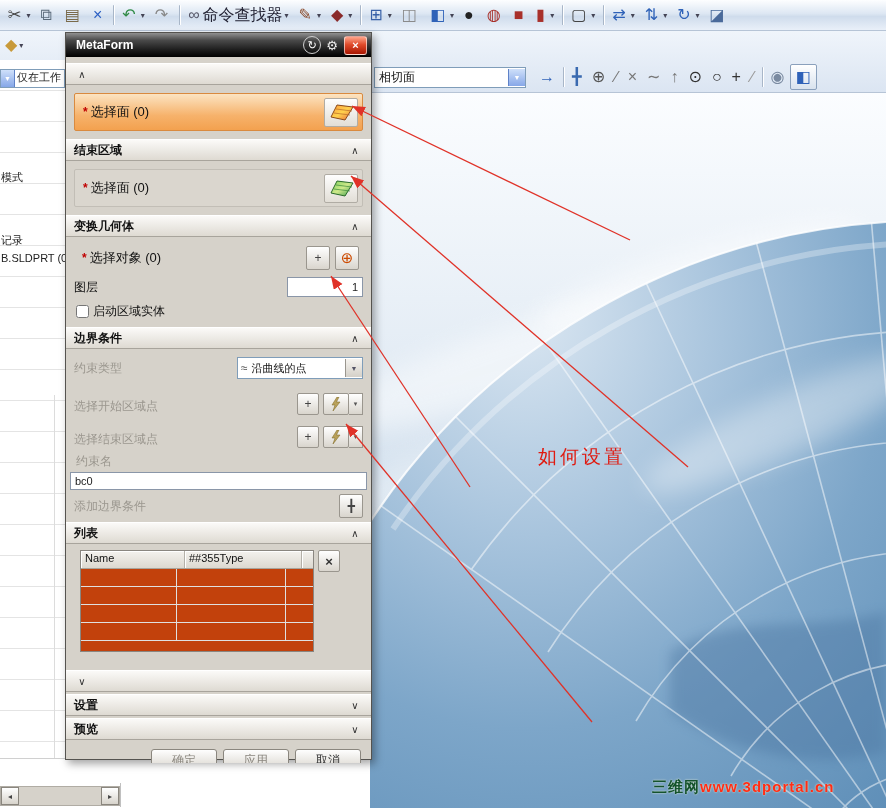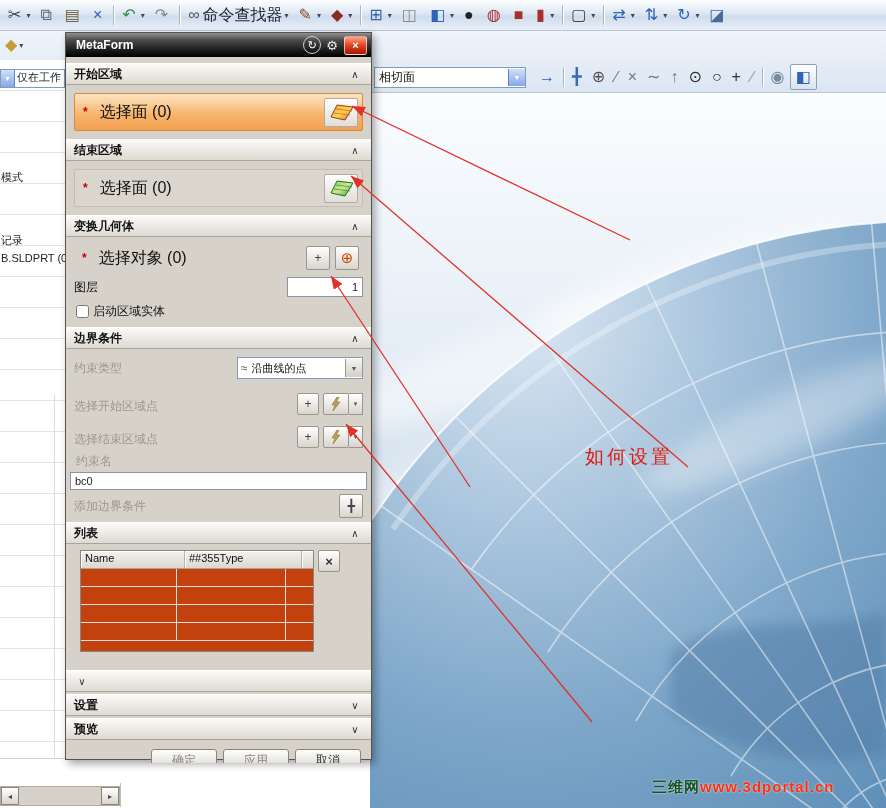--- a/index.html
+++ b/index.html
@@ -54,21 +54,21 @@
   
   .viewport{position:absolute;left:370px;top:92px;width:516px;height:716px;overflow:hidden;z-index:1;}
 
   .watermark{position:absolute;left:652px;top:778px;z-index:6;font-weight:bold;font-size:15px;
     letter-spacing:1px;text-shadow:0 0 2px rgba(255,255,220,.9);white-space:nowrap;}
   .wm1{color:#14532d;} .wm2{color:#ff2d16;}
 
   
   .annot{position:absolute;left:0;top:0;z-index:9;pointer-events:none;}
   .annot line{stroke:#e03228;stroke-width:1.3;}
-  .annot-text{position:absolute;left:585px;top:444px;z-index:9;color:#e01a10;font-size:19px;
+  .annot-text{position:absolute;left:538px;top:444px;z-index:9;color:#e01a10;font-size:19px;
     letter-spacing:3px;pointer-events:none;}
 
   
   .dialog{position:absolute;left:65px;top:32px;width:305px;height:726px;z-index:5;
     border:1px solid #55534f;box-shadow:3px 4px 8px rgba(0,0,0,.35);background:#d6d2ca;}
   .dlg-title{height:24px;display:flex;align-items:center;padding:0 4px 0 10px;
     background:linear-gradient(#909090,#4a4a4a 30%,#1d1d1d 70%,#000);}
   .dlg-title-text{color:#fff;font-size:12px;font-weight:bold;flex:1;}
   .dlg-circle-btn{width:16px;height:16px;border:1px solid #cfcfcf;border-radius:50%;color:#fff;
     font-size:11px;display:inline-flex;align-items:center;justify-content:center;margin-right:5px;}
@@ -81,21 +81,21 @@
   .sec-header{height:20px;margin-top:2px;display:flex;align-items:center;padding:0 8px;
     background:linear-gradient(#fbfaf8,#dedad2);border-top:1px solid #fff;border-bottom:1px solid #a8a49c;}
   .sec-title{font-size:12px;font-weight:bold;color:#111;flex:1;}
   .sec-chevron{font-size:10px;color:#333;width:16px;text-align:center;}
 
   .sel-row{height:36px;margin:8px 8px;display:flex;align-items:center;padding:0 4px 0 8px;border-radius:2px;}
   .sel-row.orange{background:linear-gradient(#fce4c2,#f6b26b 60%,#f3a14f);border:1px solid #d98a3f;}
   .sel-row.gray{background:#dad6ce;border:1px solid #c2beb6;}
   .sel-row.bare{background:none;border:none;height:30px;margin:6px 8px 0;}
   .req{color:#c00000;font-weight:bold;margin-right:3px;font-size:12px;}
-  .sel-label{font-size:16px;color:#111;margin-left:9px;}
+  .sel-label{font-size:13px;color:#111;}
   .face-btn{margin-left:auto;width:32px;height:27px;background:linear-gradient(#fefefe,#e2ded6);
     border:1px solid #b0aca4;border-radius:2px;display:flex;align-items:center;justify-content:center;}
 
   .mini-btn{width:20px;height:20px;background:linear-gradient(#ffffff,#d9d5cd);border:1px solid #9a968e;
     border-radius:2px;display:inline-flex;align-items:center;justify-content:center;font-size:12px;color:#444;}
   .mini-btn.big{width:22px;height:22px;}
   .csys{color:#cc4a00;font-size:15px;}
   .split-dd{width:13px;height:20px;background:linear-gradient(#ffffff,#d9d5cd);border:1px solid #9a968e;
     border-left:none;display:inline-flex;align-items:center;justify-content:center;font-size:7px;color:#555;}
 
@@ -478,21 +478,20 @@
           <span>↻</span>
         </span>
       <span class="dlg-gear"><span>⚙</span></span>
       <span class="dlg-close">
           <span>×</span>
         </span>
     </div>
     <div class="dlg-body">
 
       <div class="sec-header">
-        <span class="sec-title">开始区域</span>
         <span class="sec-chevron">∧</span>
       </div>
       <div class="sel-row orange">
         <span class="req">*</span>
         <span class="sel-label">选择面 (0)</span>
         <span class="face-btn">
           <svg width="26" height="20" viewBox="0 0 26 20">
             <defs>
                 <linearGradient id="fg1" x1="0" y1="0" x2="1" y2="1">
               <stop offset="0" stop-color="#ff9a3c"></stop>

